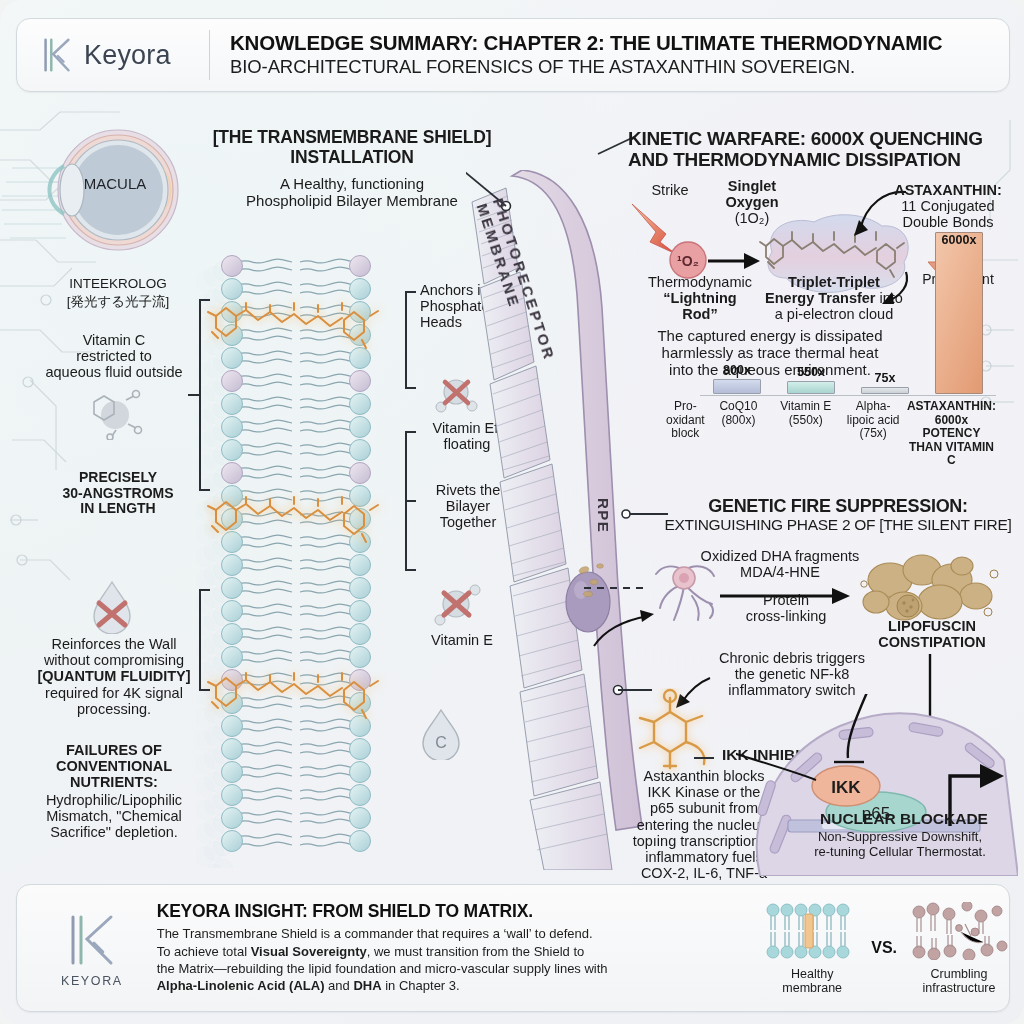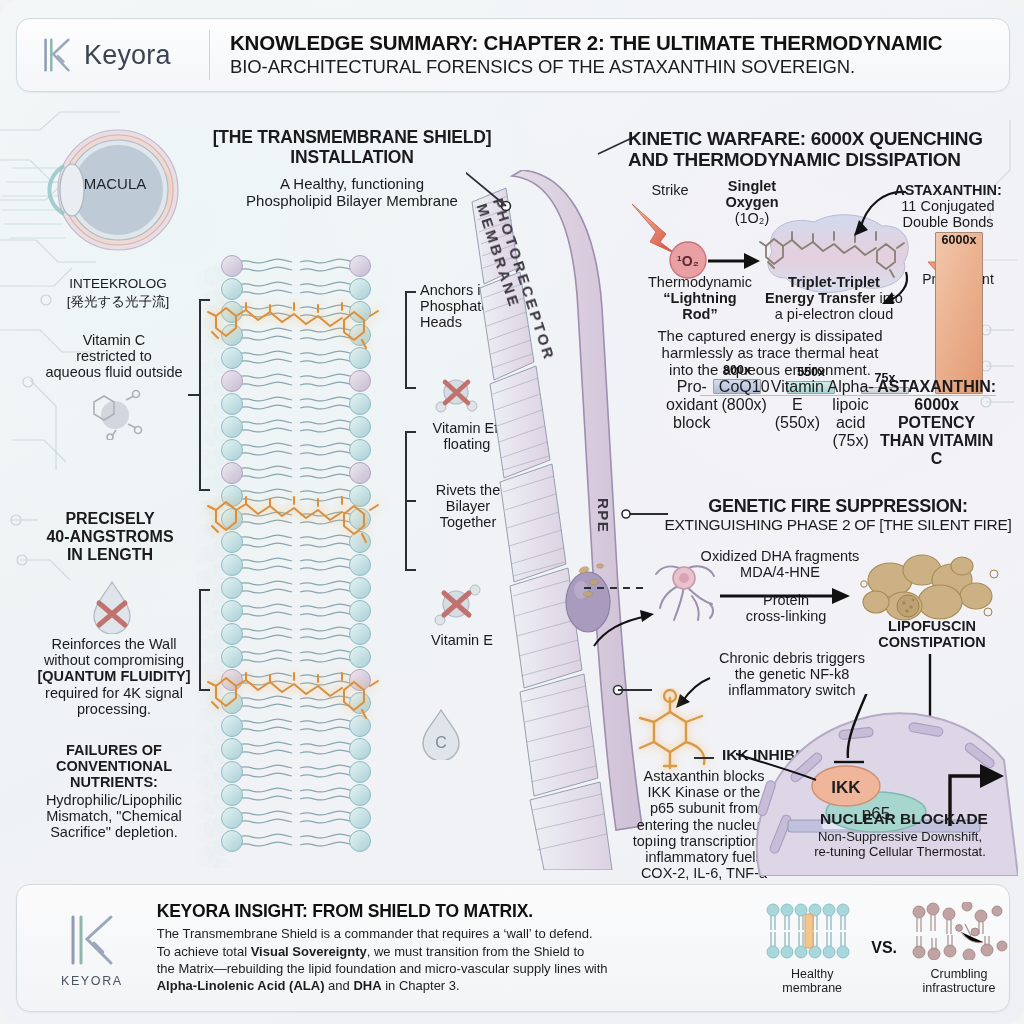--- a/index.html
+++ b/index.html
@@ -44,21 +44,21 @@
 
   
   .chart{position:absolute;left:666px;top:286px;width:330px;height:200px;}
   .bars{position:absolute;left:34px;bottom:92px;width:296px;height:108px;
         display:flex;align-items:flex-end;gap:0;}
   .bcell{flex:1;display:flex;flex-direction:column;align-items:center;justify-content:flex-end;}
   .bval{font-size:12.5px;font-weight:bold;margin-bottom:2px;color:#141414;}
   .bar{width:46px;border:1px solid #9aa0ab;border-radius:1px;}
   .axis{position:absolute;left:34px;bottom:90px;width:296px;height:1.5px;background:#b9c0c5;}
   .blabels{position:absolute;left:0;bottom:18px;width:330px;display:flex;}
-  .blab{flex:1;text-align:center;font-size:16px;line-height:1.13;color:#1b1b1b;}
+  .blab{flex:1;text-align:center;font-size:12px;line-height:1.13;color:#1b1b1b;}
   .blab.first{flex:0 0 34px;}
   .blab.ax{font-weight:bold;}
 
   
   .footer{
     position:absolute;left:16px;top:884px;width:992px;height:126px;
     background:linear-gradient(180deg,#fbfbfc 0%,#f2f4f5 100%);
     border:1px solid #d3dadd;border-radius:14px;
     box-shadow:0 1px 2px rgba(0,0,0,.05);
     display:flex;align-items:center;
@@ -165,23 +165,23 @@
       <path d="M12 14 L22 8 L32 14 L32 26 L22 32 L12 26 Z"></path>
       <path d="M44 12 L52 8"></path>
         <path d="M46 36 L54 40"></path>
         <path d="M34 42 L30 48"></path>
       <circle cx="54" cy="6" r="3.5"></circle>
         <circle cx="56" cy="42" r="3.5"></circle>
         <circle cx="28" cy="49" r="3"></circle>
     </g>
   </svg>
 
-  <div class="tx b" style="left:24px;top:470px;width:172px;font-size:16px;margin-top:40px;">
+  <div class="tx b" style="left:32px;top:470px;width:172px;font-size:14px;">
     <div>PRECISELY</div>
-    <div>40-ANGSTROMS</div>
+    <div>30-ANGSTROMS</div>
     <div>IN LENGTH</div>
   </div>
 
   <svg style="position:absolute;left:88px;top:578px;" width="48" height="56">
     <path d="M24 4 C34 20 42 28 42 38 A18 18 0 0 1 6 38 C6 28 14 20 24 4Z" fill="#dfe5ea" stroke="#b7bfc6" stroke-width="1.4"></path>
     <g stroke="#c2726e" stroke-width="5" stroke-linecap="round">
       <path d="M11 25 L37 47"></path>
         <path d="M37 25 L11 47"></path>
     </g>
   </svg>

